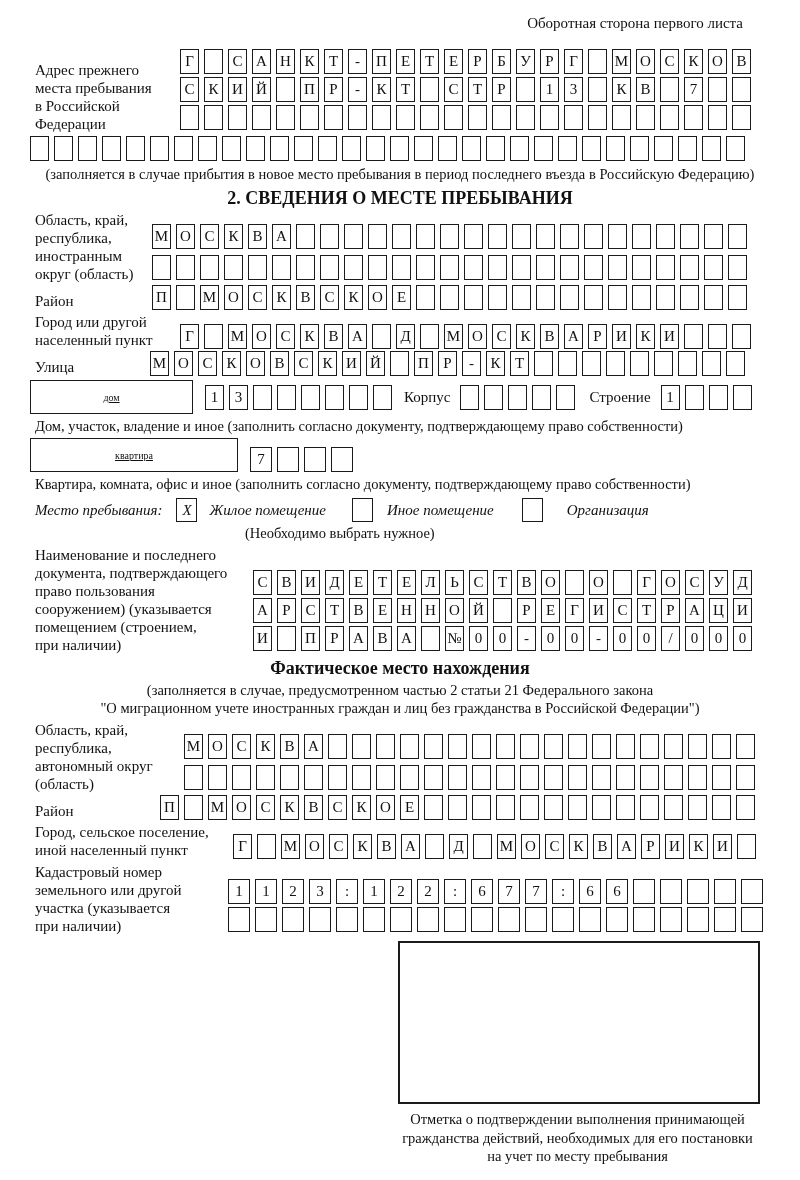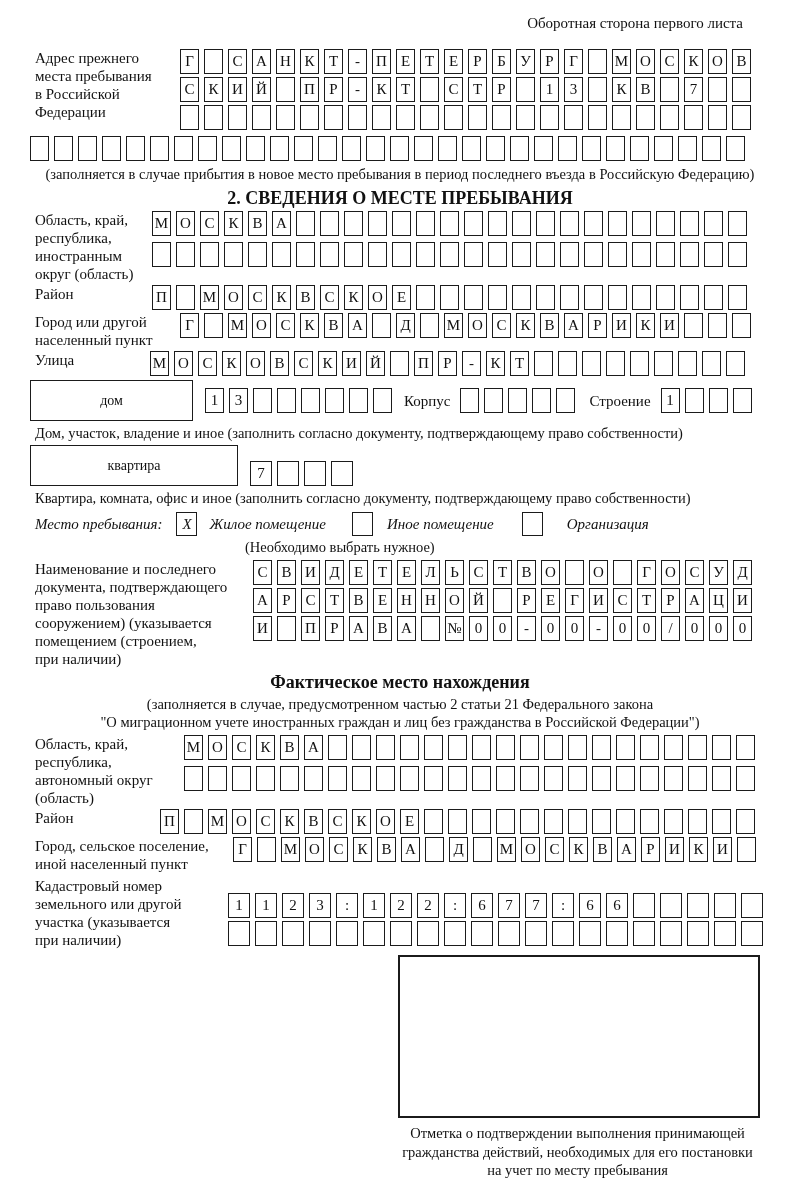--- a/index.html
+++ b/index.html
@@ -1,32 +1,32 @@
 <!DOCTYPE html>
 <html><head>
 <meta charset="utf-8">
 <style>
   html,body{margin:0;padding:0;background:#fff;}
   body{width:800px;height:1180px;overflow:hidden;color:#111;
        font-family:"Liberation Serif", serif;}
   .page{box-sizing:border-box;width:800px;height:1180px;padding:14px 35px 0 35px;position:relative;}
   .corner{text-align:right;font-size:15px;padding-right:22px;line-height:19px;}
-  .frow{display:flex;align-items:flex-start;}
+  .frow{display:flex;align-items:flex-end;}
   .lbl{font-size:15px;line-height:18px;}
   .cells{display:flex;column-gap:5px;}
   .stack > .cells{margin-bottom:3px;}
   .c{flex:0 0 19px;height:25px;box-sizing:border-box;border:1.5px solid #1b1b1b;
      display:flex;align-items:center;justify-content:center;font-size:15px;line-height:1;}
   .cw{flex-basis:22px;}
   .caption{font-size:14.5px;line-height:18px;}
   .center{text-align:center;}
   .bold{font-weight:bold;}
   .sect-title{font-size:18px;line-height:20px;}
-  .widebox{box-sizing:border-box;height:41px;border:1.5px solid #1b1b1b;display:flex;
-           align-items:center;justify-content:center;font-size:14px;}
+  .widebox{box-sizing:border-box;height:34px;border:1.5px solid #1b1b1b;display:flex;
+           align-items:center;justify-content:center;font-size:10px;text-decoration:underline;}
   .chk{box-sizing:border-box;flex:0 0 21px;height:24px;border:1.6px solid #1b1b1b;
        display:flex;align-items:center;justify-content:center;font-size:15px;}
   .optlbl{font-size:15px;line-height:24px;}
   .stamp-wrap{position:relative;height:165px;margin-top:6px;}
   .stamp{position:absolute;left:363px;top:0;width:362px;height:163px;box-sizing:border-box;
          border:2px solid #1b1b1b;background:#fff;}
   .stamp-cap{margin-left:345px;width:395px;font-size:14.5px;line-height:18.5px;margin-top:4px;}
 </style>
 </head>
 <body>

